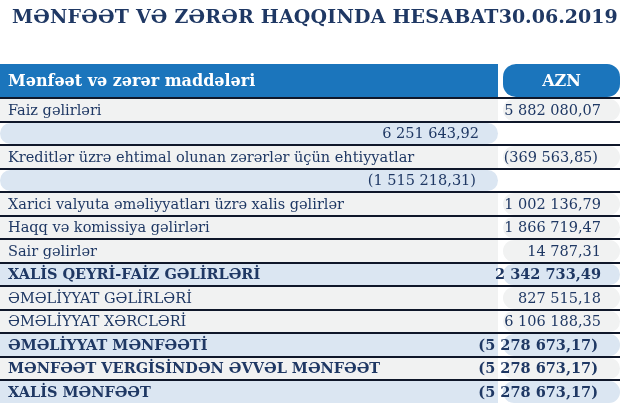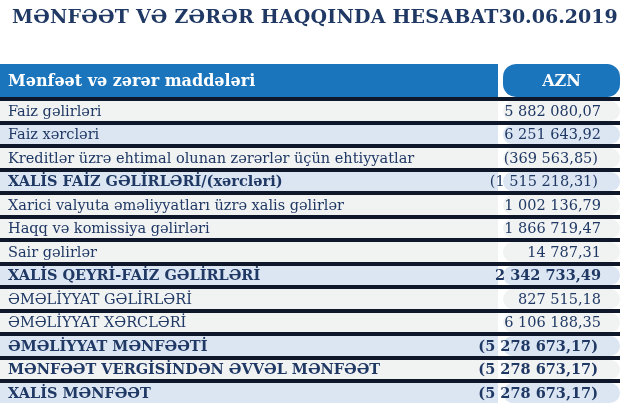--- a/index.html
+++ b/index.html
@@ -66,21 +66,21 @@
     justify-content: center;
     padding-right: 0;
   }
   .tbody {
     flex: 1;
     display: flex;
     flex-direction: column;
   }
   .tbody .row {
     flex: 1;
-    border-top: 4px solid #0f172a;
+    border-top: 2px solid #0f172a;
   }
   .tbody .row .cell { background: var(--row-plain, #F1F2F2); }
   .tbody .row.shaded .cell { background: var(--row-shaded, #DBE6F2); }
   .cell {
     display: flex;
     align-items: center;
     min-width: 0;
     font-size: 14.5px;
     line-height: 1;
   }
@@ -107,29 +107,27 @@
     <div class="row thead">
       <div class="cell label">Mənfəət və zərər maddələri</div>
       <div class="cell value">AZN</div>
     </div>
     <div class="tbody">
         <div class="row">
           <div class="cell label">Faiz gəlirləri</div>
           <div class="cell value">5 882 080,07</div>
         </div>
         <div class="row shaded">
-          <div class="cell label">Faiz xərcləri</div>
           <div class="cell value">6 251 643,92</div>
         </div>
         <div class="row">
           <div class="cell label">Kreditlər üzrə ehtimal olunan zərərlər üçün ehtiyyatlar</div>
           <div class="cell value paren">(369 563,85)</div>
         </div>
         <div class="row shaded">
-          <div class="cell label bold">XALİS FAİZ GƏLİRLƏRİ/(xərcləri)</div>
           <div class="cell value paren">(1 515 218,31)</div>
         </div>
         <div class="row">
           <div class="cell label">Xarici valyuta əməliyyatları üzrə xalis gəlirlər</div>
           <div class="cell value">1 002 136,79</div>
         </div>
         <div class="row">
           <div class="cell label">Haqq və komissiya gəlirləri</div>
           <div class="cell value">1 866 719,47</div>
         </div>

